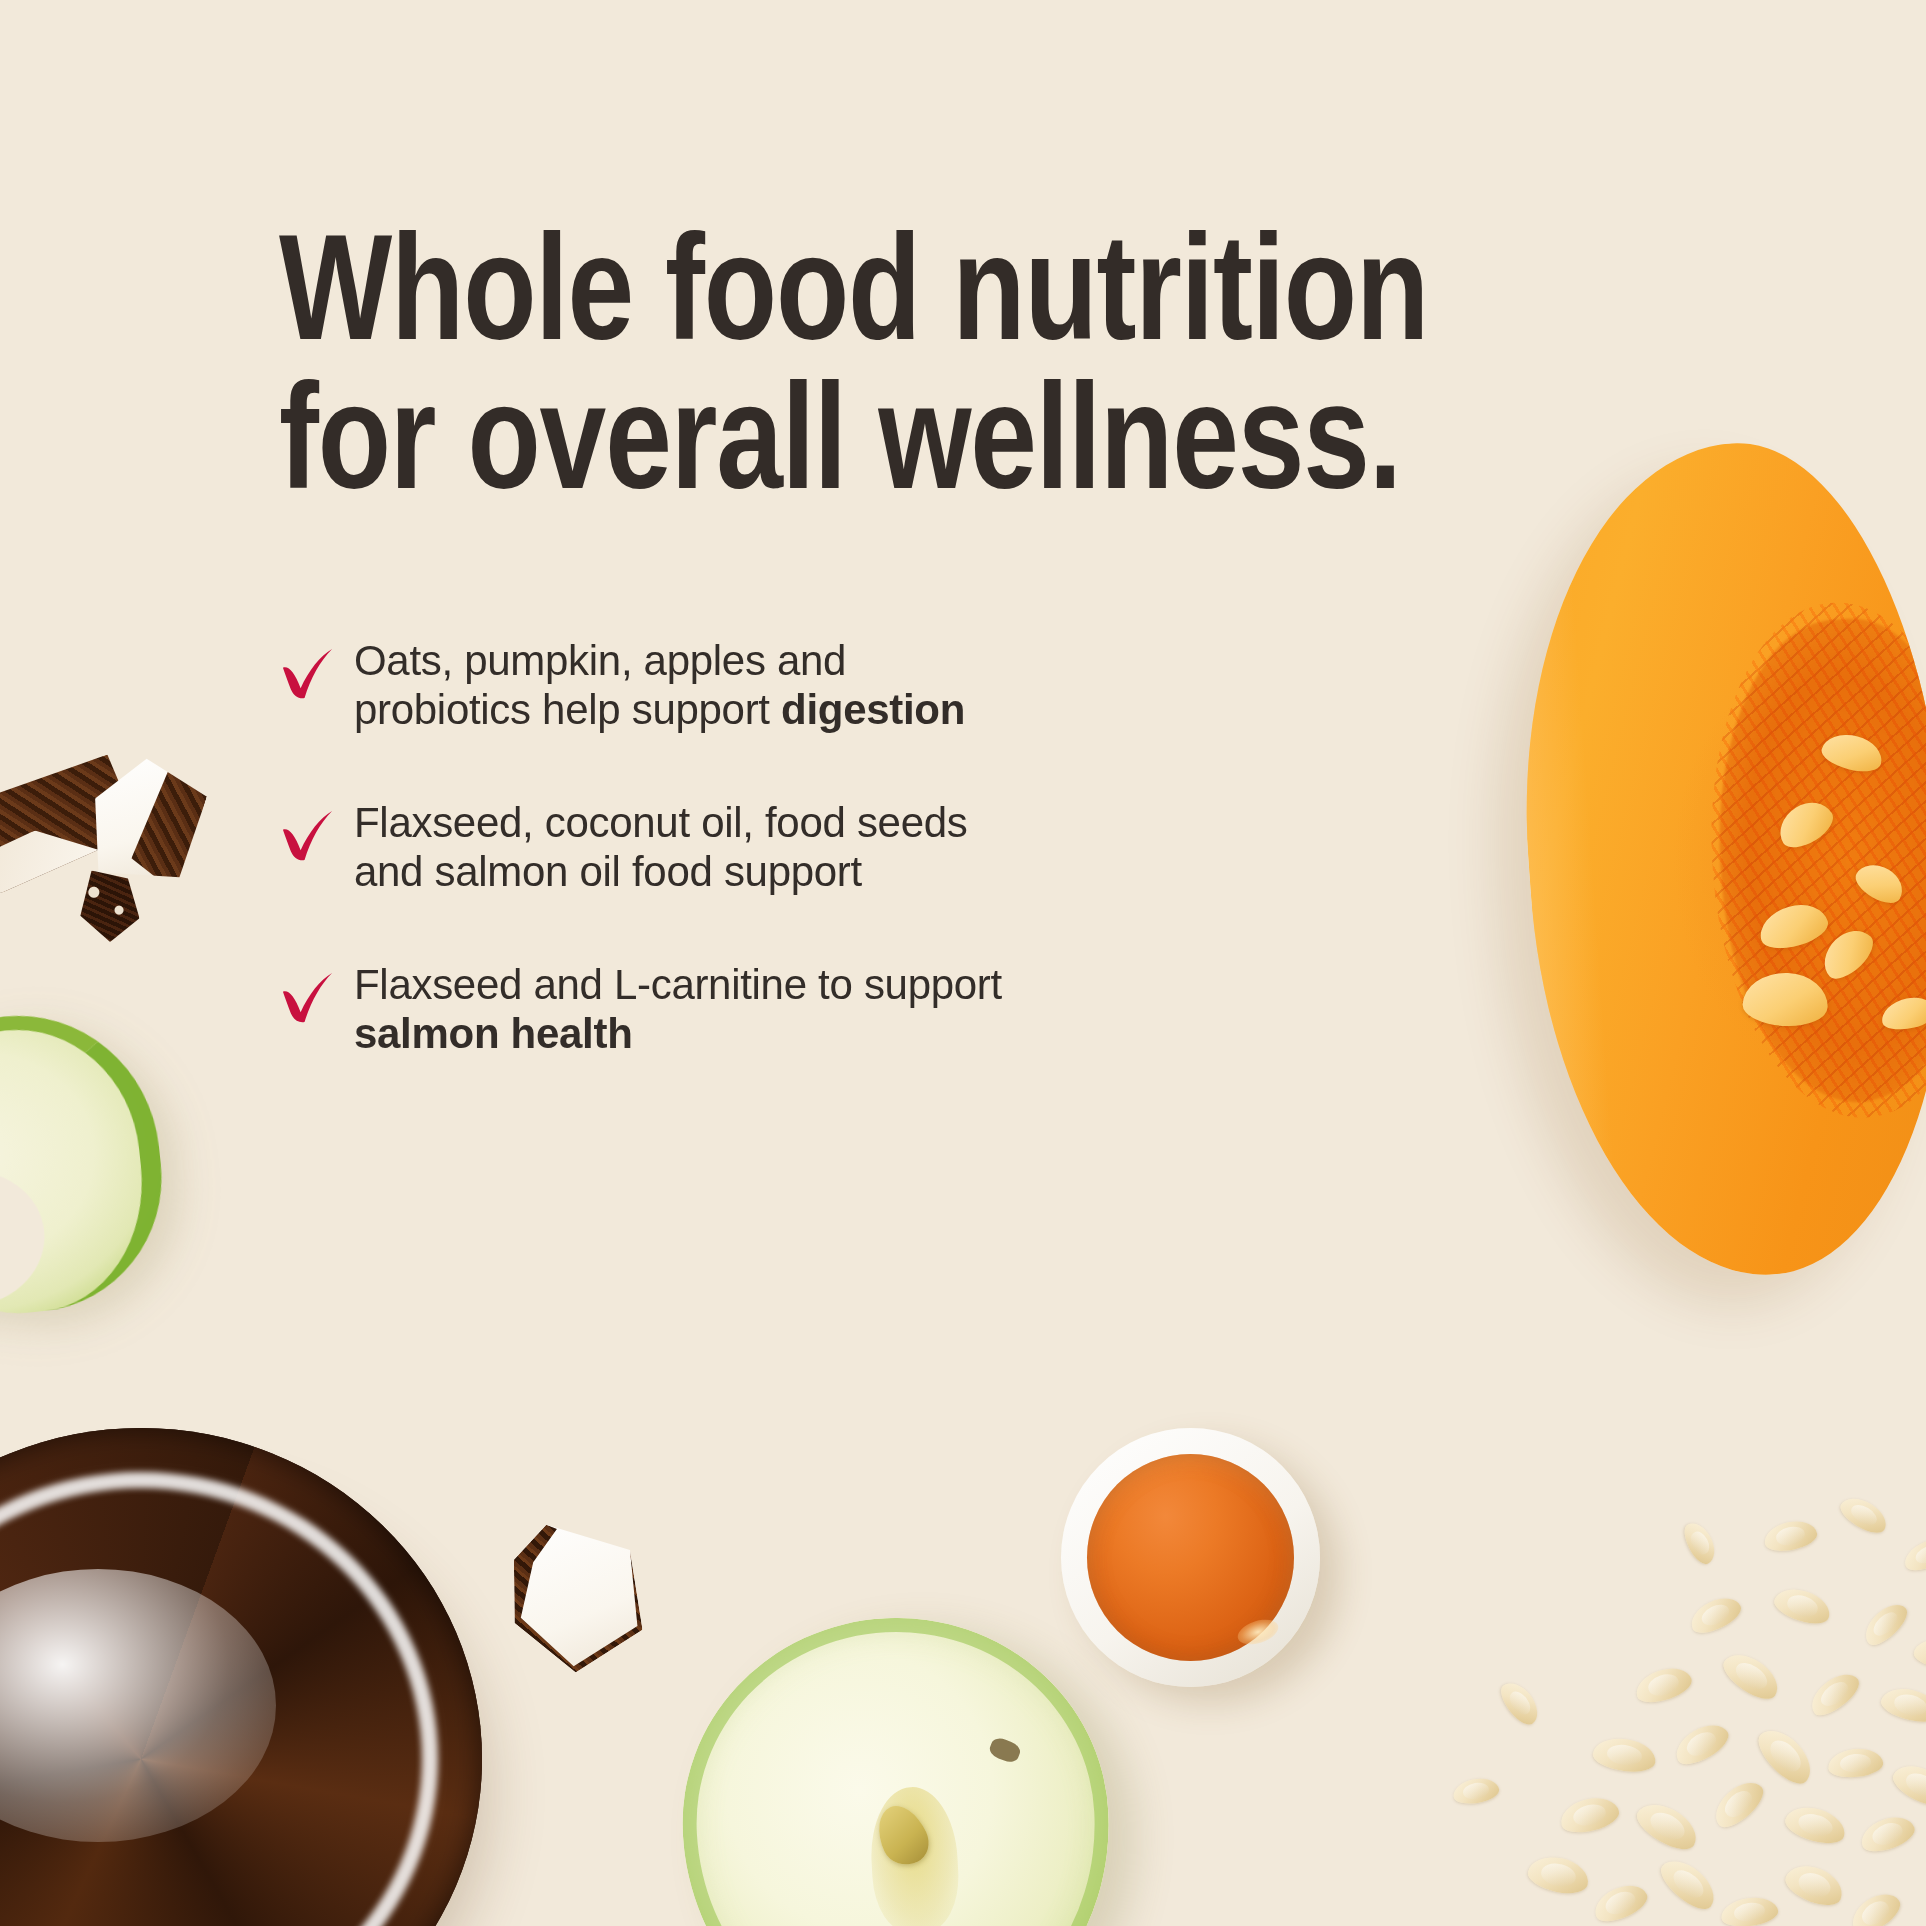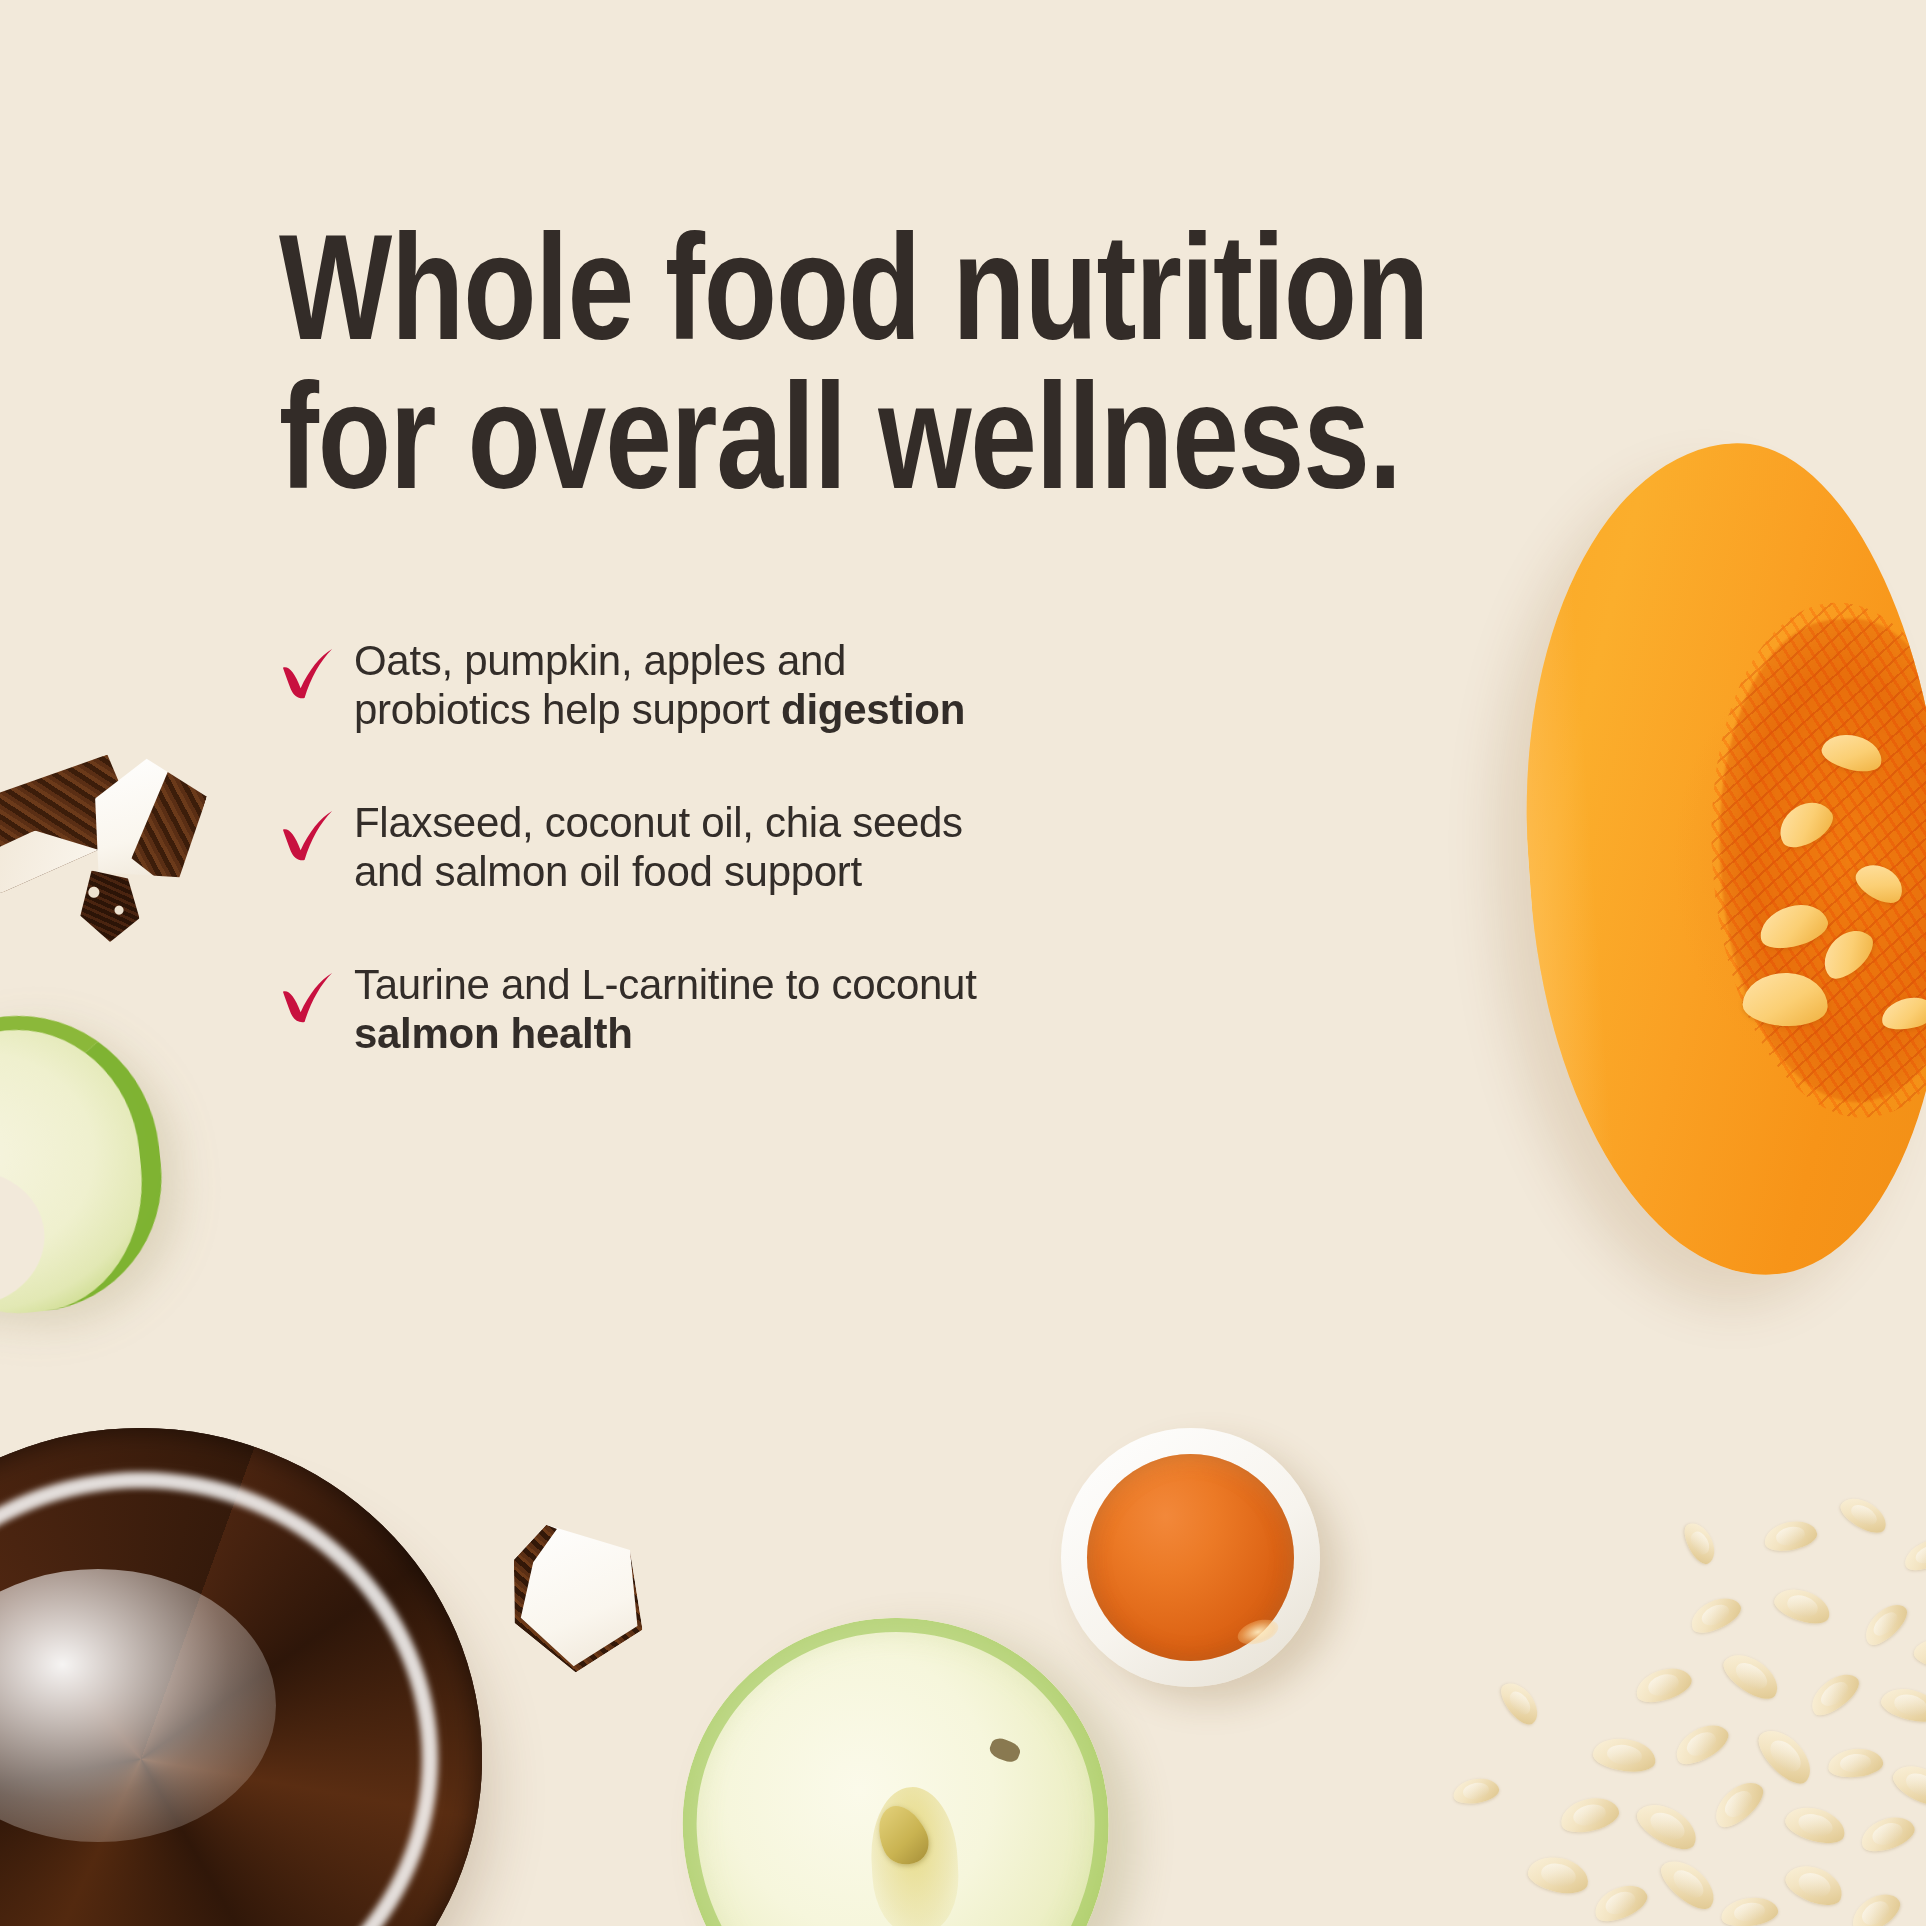--- a/index.html
+++ b/index.html
@@ -463,29 +463,29 @@
         </span>
         <span class="bullet-text"><span>Oats, pumpkin, apples and</span><br><span>probiotics help support </span><b>digestion</b></span>
       </li>
 
       <li class="bullet">
         <span class="check-icon">
           <svg viewBox="0 0 58 56" xmlns="http://www.w3.org/2000/svg" aria-hidden="true">
             <path d="M4 21 C 10 19, 16 26, 22 42 C 30 24, 42 9, 54 2 C 42 14, 32 32, 26 52 C 20 53, 15 50, 12 43 C 9 35, 6 27, 4 21 Z" fill="#C8103F"></path>
           </svg>
         </span>
-        <span class="bullet-text"><span>Flaxseed, coconut oil, chia seeds</span><br><span>and salmon oil food support</span><br></span>
+        <span class="bullet-text"><span>Flaxseed, coconut oil, food seeds</span><br><span>and salmon oil food support</span><br></span>
       </li>
 
       <li class="bullet">
         <span class="check-icon">
           <svg viewBox="0 0 58 56" xmlns="http://www.w3.org/2000/svg" aria-hidden="true">
             <path d="M4 21 C 10 19, 16 26, 22 42 C 30 24, 42 9, 54 2 C 42 14, 32 32, 26 52 C 20 53, 15 50, 12 43 C 9 35, 6 27, 4 21 Z" fill="#C8103F"></path>
           </svg>
         </span>
-        <span class="bullet-text"><span>Taurine and L-carnitine to coconut</span><br><b>salmon health</b></span>
+        <span class="bullet-text"><span>Flaxseed and L-carnitine to support</span><br><b>salmon health</b></span>
       </li>
 
     </ul>
   </div>
 
 </div>
 
 
 </body></html>

